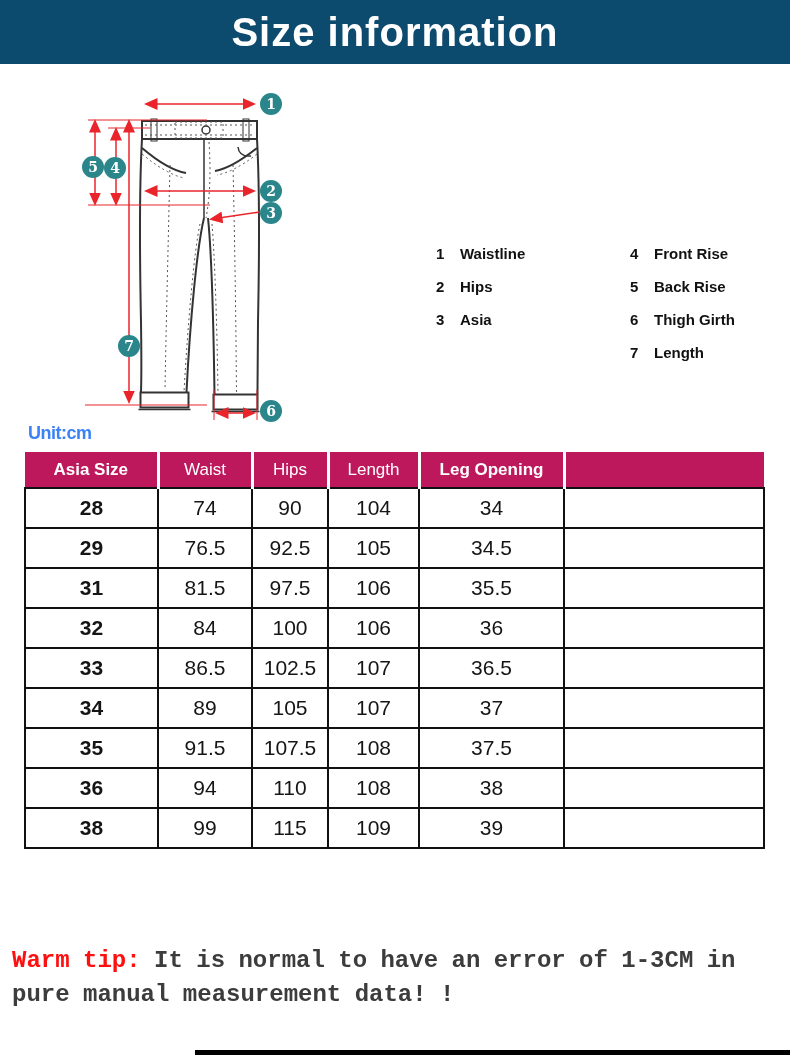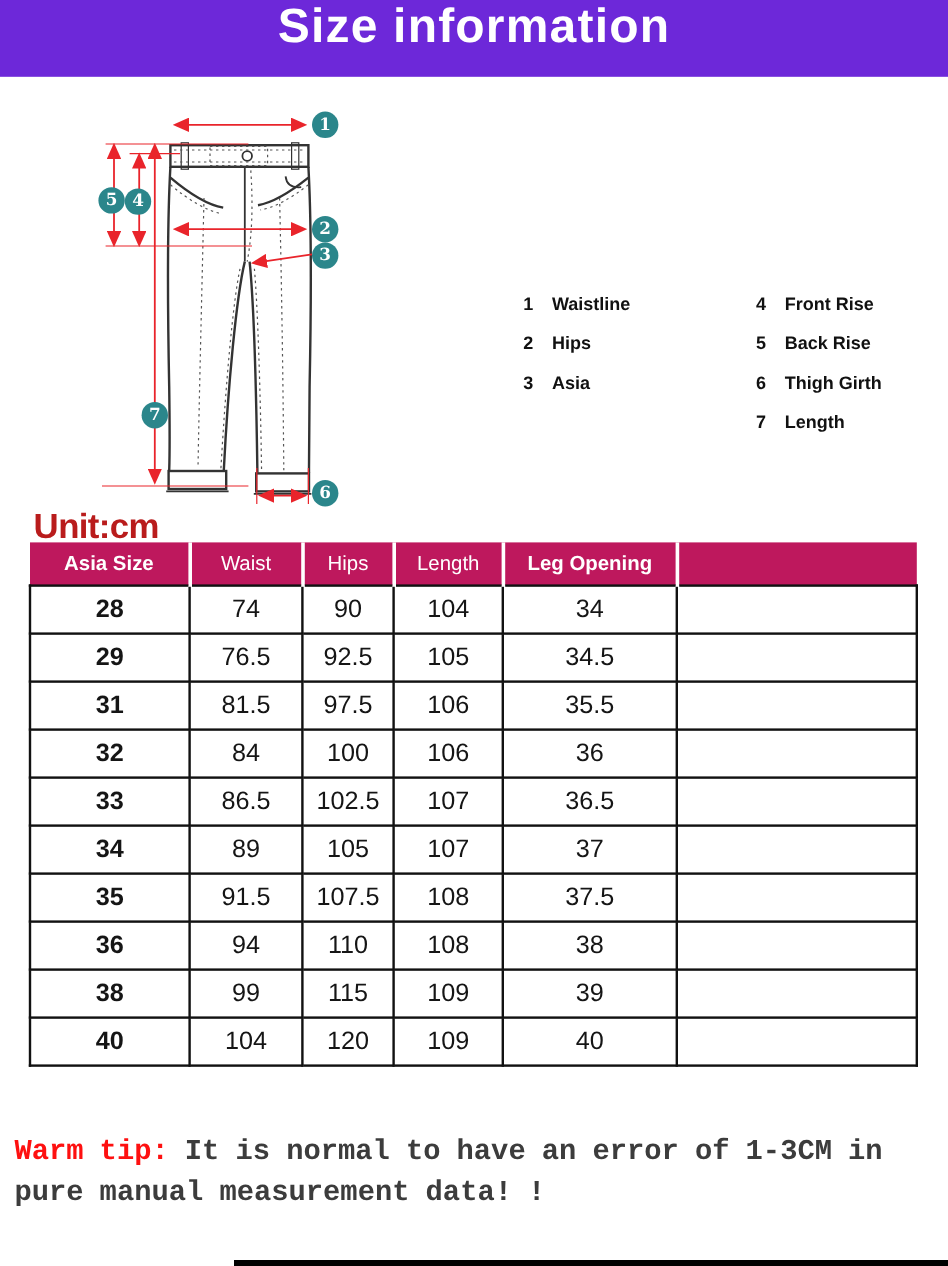--- a/index.html
+++ b/index.html
@@ -5,21 +5,21 @@
   * { margin:0; padding:0; box-sizing:border-box; }
   html,body { background:#fff; }
   body {
     width:790px; height:1055px; position:relative; overflow:hidden;
     font-family:"Liberation Sans", sans-serif;
   }
 
   
   .header-bar {
     position:absolute; left:0; top:0; width:790px; height:64px;
-    background:#6d28d9; display:flex; justify-content:center;
+    background:#0c4a6e; display:flex; align-items:center; justify-content:center;
   }
   .header-bar h1 {
     color:#fff; font-size:40px; font-weight:700; letter-spacing:1px;
     font-family:"Liberation Sans", sans-serif;
   }
 
   
   .diagram-section { position:absolute; left:0; top:72px; width:790px; height:380px; background:#fff; }
   .diagram-svg { position:absolute; left:0; top:0; }
 
@@ -33,22 +33,22 @@
 
   .legend-column { position:absolute; top:171px; }
   .legend-column.left  { left:436px; }
   .legend-column.right { left:630px; }
   .legend-item { display:flex; height:20px; margin-bottom:13px; align-items:center;
     font-size:15px; font-weight:700; color:#111; }
   .legend-num { width:24px; }
   .legend-label { white-space:nowrap; }
 
   .unit-label {
-    position:absolute; left:28px; top:351px; font-size:29px; font-weight:700;
-    color:#b91c1c; letter-spacing:-0.5px;
+    position:absolute; left:28px; top:351px; font-size:18px; font-weight:700;
+    color:#3b82f6; letter-spacing:-0.5px;
   }
 
   
   .table-wrap { position:absolute; left:24px; top:452px; }
   table.size-table { border-collapse:collapse; table-layout:fixed; width:739px; }
   .size-table col.c0 { width:133px; } .size-table col.c1 { width:94px; }
   .size-table col.c2 { width:76px; }  .size-table col.c3 { width:91px; }
   .size-table col.c4 { width:145px; } .size-table col.c5 { width:200px; }
   .size-table th {
     background:#be185d; color:#fff; height:36px; font-size:17px; font-weight:400;
@@ -273,27 +273,19 @@
           <td></td>
         </tr>
         <tr>
           <td class="col-size">38</td>
           <td>99</td>
           <td>115</td>
           <td>109</td>
           <td>39</td>
           <td></td>
         </tr>
-        <tr>
-          <td class="col-size">40</td>
-          <td>104</td>
-          <td>120</td>
-          <td>109</td>
-          <td>40</td>
-          <td></td>
-        </tr>
       </tbody>
   </table>
 </div>
 
 <p class="warm-tip"><span class="tip-label">Warm tip:</span><span> It is normal to have an error of 1-3CM in pure manual measurement data! !</span></p>
 
 <div class="footer-divider"></div>
 
 </body></html>

